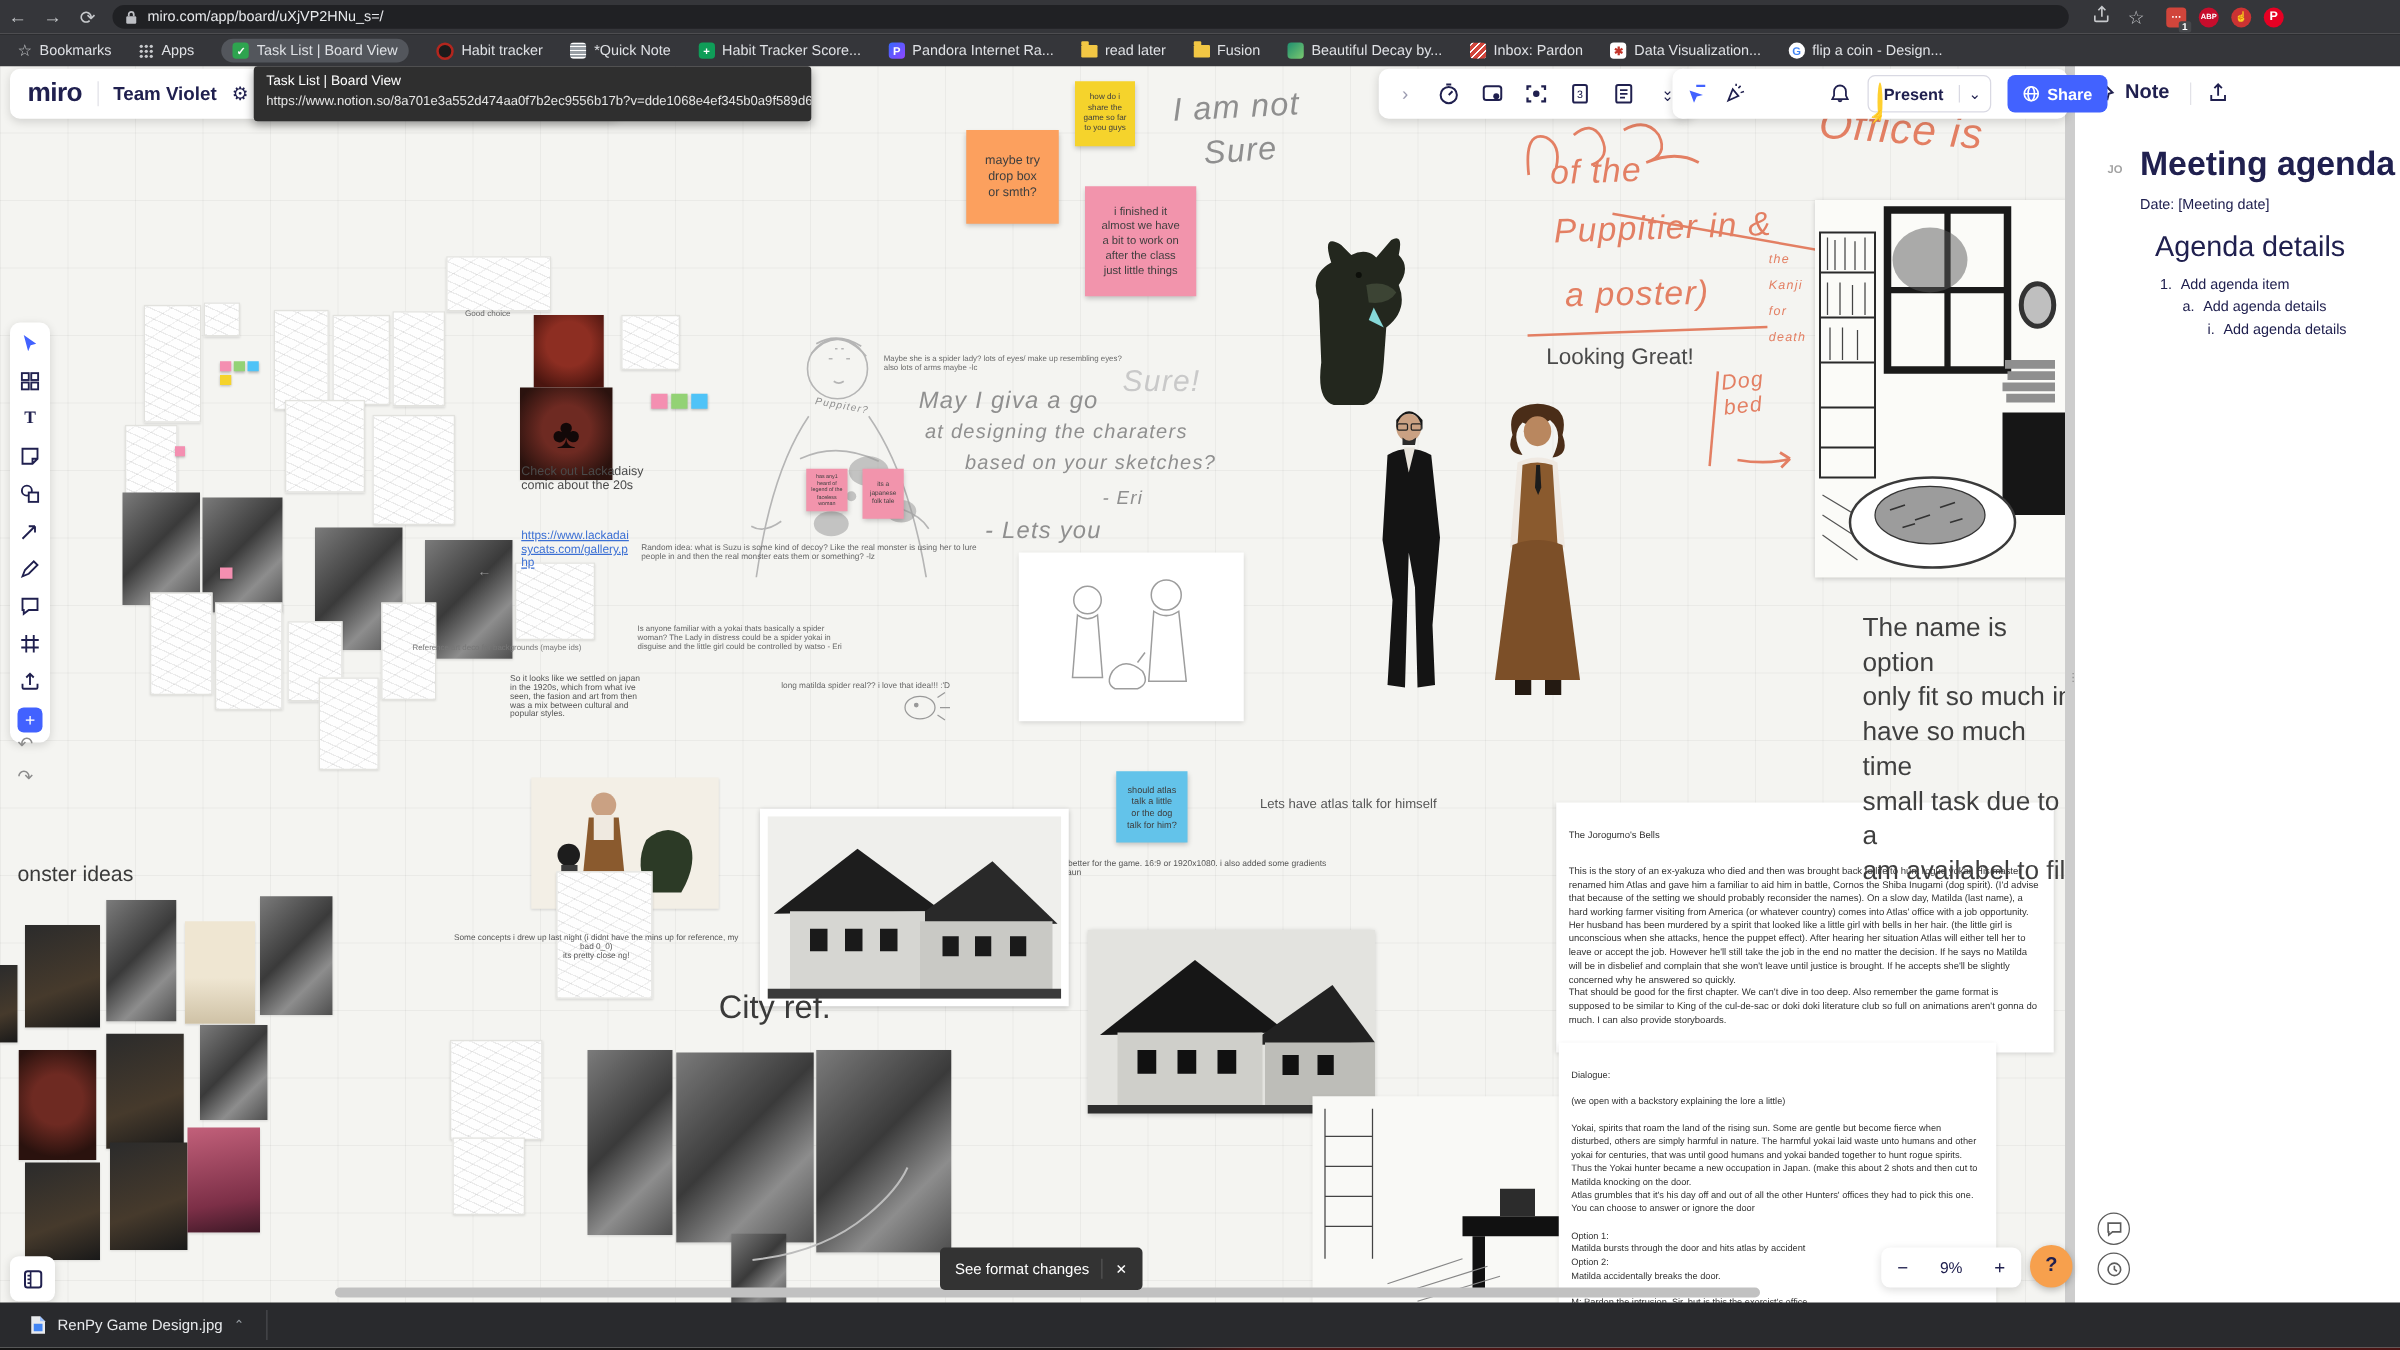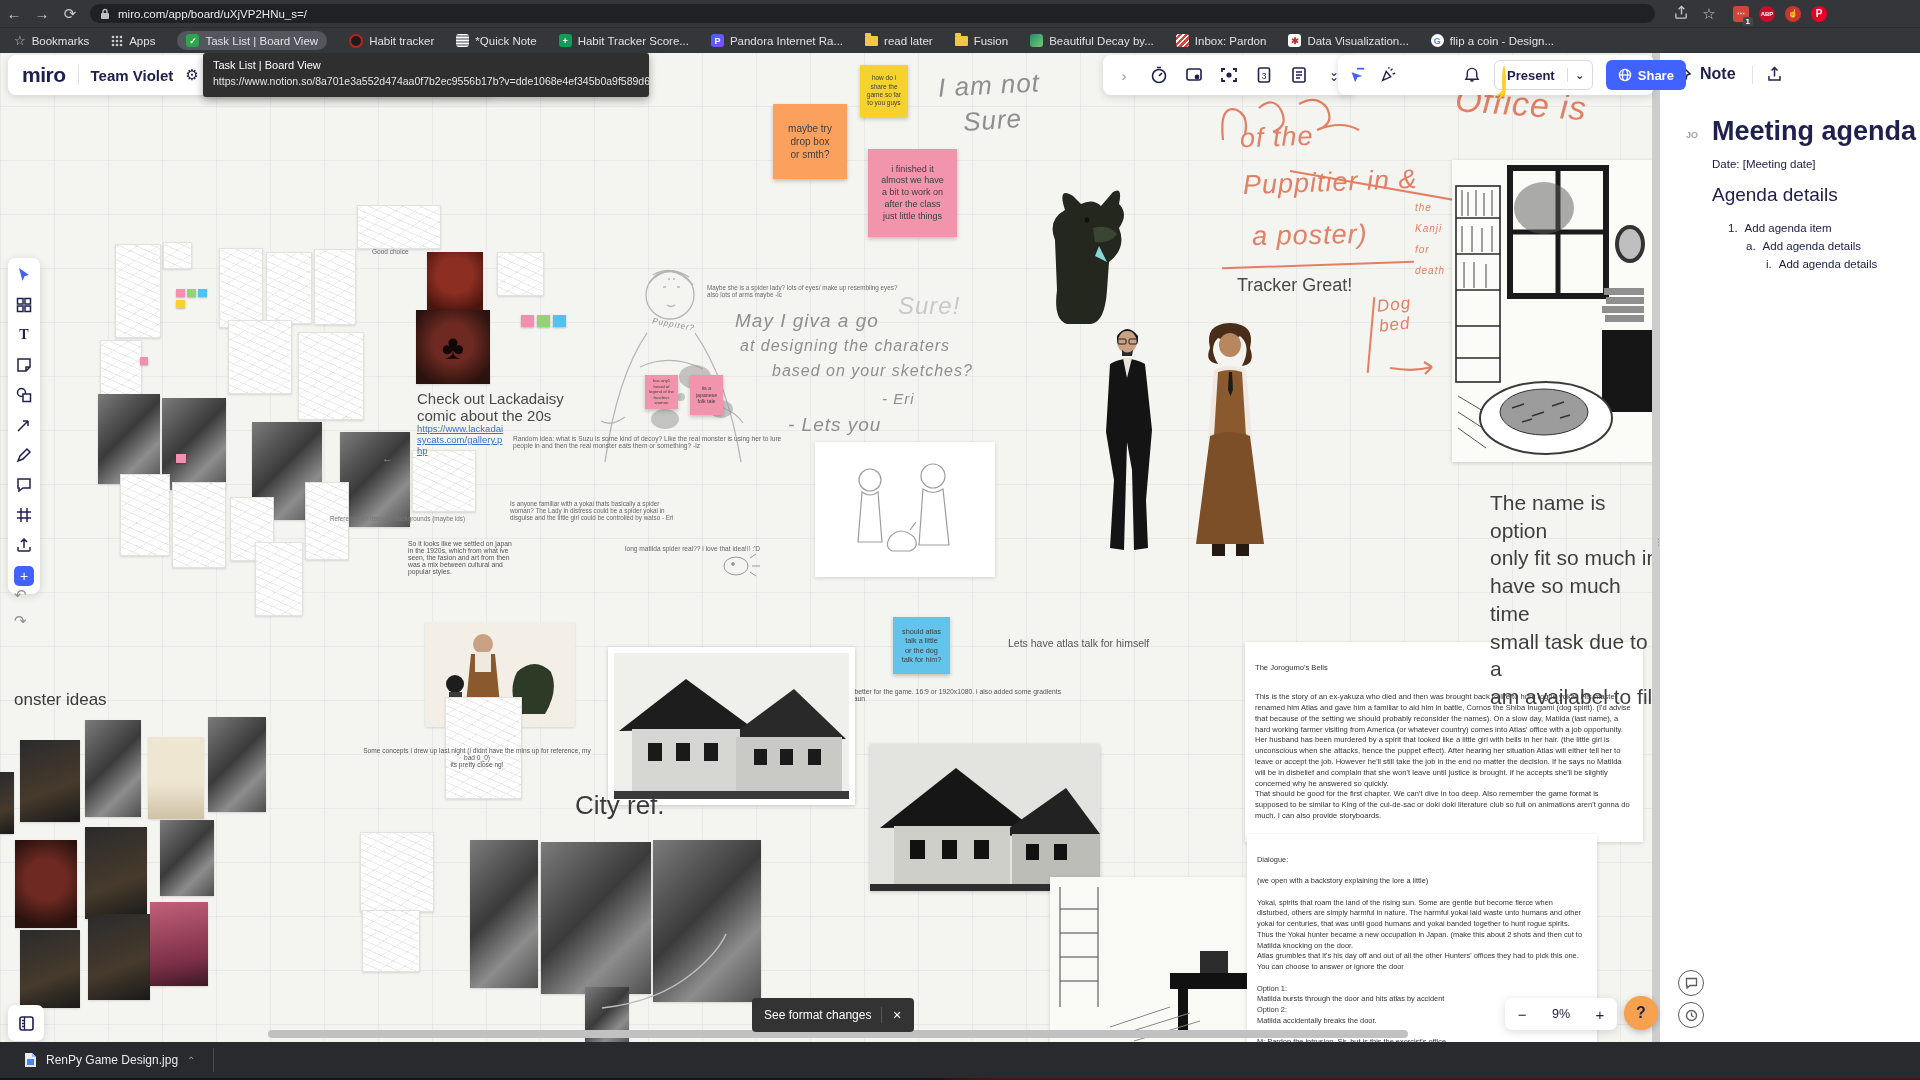--- a/index.html
+++ b/index.html
@@ -242,21 +242,21 @@
 
   <div class="abs ctext" style="left:707px;top:232px;font-size:6.3px;color:#6b6b6b">Maybe she is a spider lady? lots of eyes/ make up resembling eyes?
 also lots of arms maybe -lc</div>
   <div class="abs hw" style="left:735px;top:258px;font-size:19px">May I giva a go</div>
   <div class="abs hw" style="left:898px;top:240px;font-size:24px;color:#c9c9c9">Sure!</div>
   <div class="abs hw" style="left:740px;top:285px;font-size:16px">at designing the charaters</div>
   <div class="abs hw" style="left:772px;top:310px;font-size:16px">based on your sketches?</div>
   <div class="abs hw" style="left:882px;top:338px;font-size:15px">- Eri</div>
   <div class="abs hw" style="left:788px;top:362px;font-size:19px">- Lets you</div>
 
-  <div class="abs ctext" style="left:417px;top:338px;font-size:15px">Check out Lackadaisy
+  <div class="abs ctext" style="left:417px;top:320px;font-size:10px">Check out Lackadaisy
 comic about the 20s</div>
   <div class="abs ctext" style="left:417px;top:371px;font-size:9.5px;color:#3b6fd4;text-decoration:underline">https://www.lackadai
 sycats.com/gallery.p
 hp</div>
   <div class="abs ctext" style="left:513px;top:383px;font-size:6.6px;color:#666">Random idea: what is Suzu is some kind of decoy? Like the real monster is using her to lure
 people in and then the real monster eats them or something? -lz</div>
   <div class="abs ctext" style="left:510px;top:448px;font-size:6.3px;color:#666">Is anyone familiar with a yokai thats basically a spider
 woman? The Lady in distress could be a spider yokai in
 disguise and the little girl could be controlled by watso - Eri</div>
   <div class="abs ctext" style="left:625px;top:493px;font-size:6.6px;color:#666">long matilda spider real?? i love that idea!!! :'D</div>
@@ -433,21 +433,21 @@
 Kanji
 for
 death</div>
   <div class="abs hwo" style="left:1455px;top:36px;font-size:34px;transform:rotate(4deg);width:230px">Office is</div>
   <div class="abs hwo" style="left:1378px;top:243px;font-size:17px;transform:rotate(-6deg)">Dog
 bed</div>
   <div class="abs" style="left:1370px;top:245px;width:2px;height:76px;background:#e37f63;transform:rotate(5deg)"></div>
   <svg class="abs" style="left:1388px;top:306px" width="54" height="18" viewBox="0 0 54 18">
     <path d="M2 10 Q26 14 44 9 M44 9 l-8 -5 M44 9 l-7 7" fill="none" stroke="#e37f63" stroke-width="2.2"></path>
   </svg>
-  <div class="abs ctext" style="left:1237px;top:223px;font-size:18px">Tracker Great!</div>
+  <div class="abs ctext" style="left:1237px;top:223px;font-size:18px">Looking Great!</div>
 
   <div class="abs" style="left:1452px;top:108px;width:202px;height:302px;background:#fbfbf8;box-shadow:0 1px 4px rgba(0,0,0,.18)">
     <svg width="202" height="302" viewBox="0 0 202 302">
       <g fill="none" stroke="#1a1a1a">
           <rect x="58" y="8" width="96" height="128" stroke-width="6"></rect>
           <line x1="106" y1="8" x2="106" y2="136" stroke-width="5"></line>
           <line x1="58" y1="72" x2="154" y2="72" stroke-width="5"></line>
         </g>
       <ellipse cx="92" cy="48" rx="30" ry="26" fill="#5a5a5a" opacity=".5"></ellipse>
       <g fill="none" stroke="#2a2a2a" stroke-width="1.6">
@@ -654,21 +654,21 @@
   <span class="abs navy" style="left:40px;top:13px;font-size:16px;font-weight:bold">Note</span>
   <span class="abs" style="left:92px;top:14px;width:1px;height:18px;background:#e2e2e8"></span>
   <span class="abs" style="left:106px;top:14px">
     <svg width="17" height="17" viewBox="0 0 17 17">
         <path d="M3 10 v4 h11 v-4 M8.5 10.5 V2 M5.5 4.5 8.5 1.5 11.5 4.5" fill="none" stroke="#20204f" stroke-width="1.5"></path>
       </svg>
   </span>
   <span class="abs" style="left:26px;top:78px;font-size:9px;color:#a3a3a3;font-weight:bold">JO</span>
   <div class="abs navy" style="left:52px;top:64px;font-size:27px;font-weight:700">Meeting agenda</div>
   <div class="abs navy" style="left:52px;top:106px;font-size:11.5px">Date: [Meeting date]</div>
-  <div class="abs navy" style="left:52px;top:132px;font-size:19px;font-weight:500">Agenda details</div>
+  <div class="abs navy" style="left:64px;top:132px;font-size:23px;font-weight:500">Agenda details</div>
   <div class="abs navy flex" style="left:68px;top:170px;font-size:11.5px;gap:7px">
     <span>1.</span>
       <span>Add agenda item</span>
   </div>
   <div class="abs navy flex" style="left:86px;top:188px;font-size:11.5px;gap:7px">
     <span>a.</span>
       <span>Add agenda details</span>
   </div>
   <div class="abs navy flex" style="left:106px;top:206px;font-size:11.5px;gap:7px">
     <span>i.</span>

